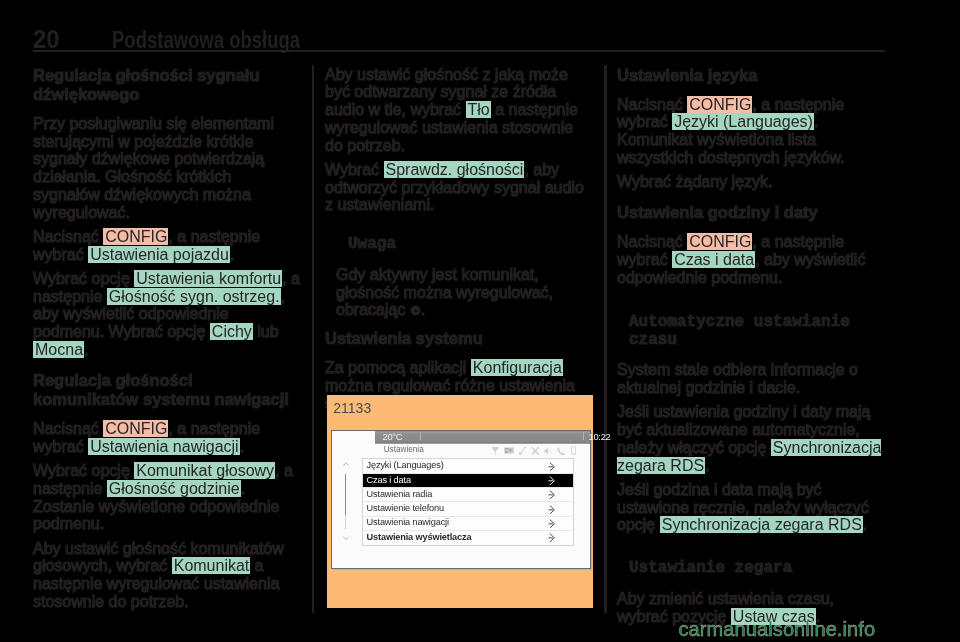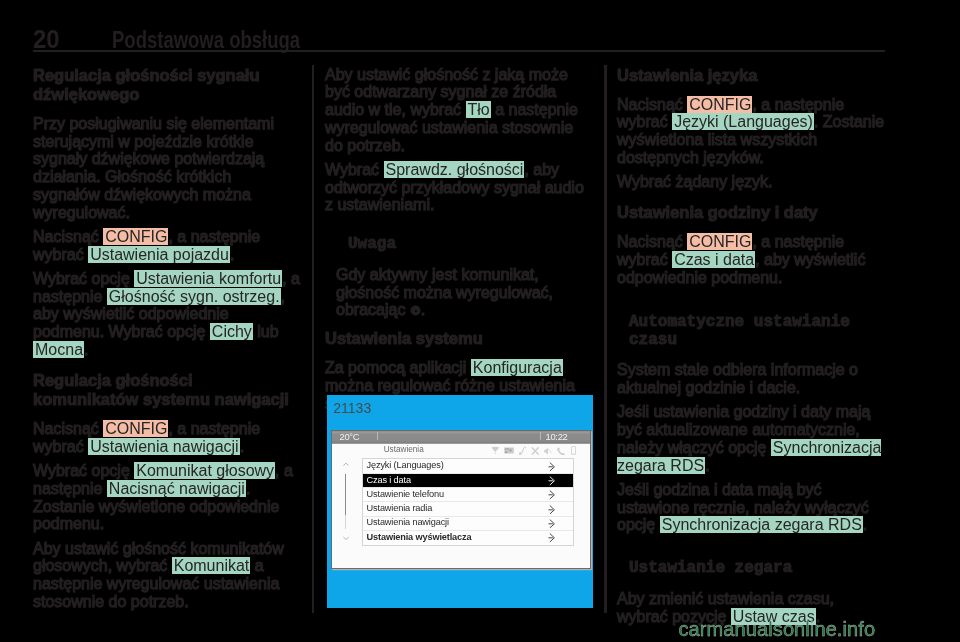--- a/index.html
+++ b/index.html
@@ -21,28 +21,28 @@
   .col p{font-size:16px;line-height:17.75px;margin:0;padding:0;-webkit-text-stroke:1.25px #231f20;}
   .gap-h2{height:11px;}
   .gap-p{height:6.5px;}
   .hl{background:#a4d6c1;padding:0 1px 0 2px;-webkit-text-stroke:0px;color:#262626;}
   .hlo{background:#f6bda6;padding:0 1px 0 2px;-webkit-text-stroke:0px;color:#262626;}
 
   .note{margin-left:11px;}
   .knob{width:11px;height:11px;display:inline-block;vertical-align:-1.2px;}
 
   .figwrap{position:absolute;left:327px;top:395px;width:266px;height:213px;
-           background:#0ea5e9;box-sizing:border-box;}
+           background:#fdba74;box-sizing:border-box;}
   .figcap{position:absolute;left:6.3px;top:4.6px;font-size:14px;line-height:16px;color:#4a4a4a;}
   .screen{position:absolute;left:3.5px;top:34.5px;width:260px;height:139px;
           background:#fbfbfb;border:1.5px solid #6b6b6b;box-sizing:border-box;
           box-shadow:1.2px 1.2px 0 0 #b3b3b3;}
   .statusbar{position:relative;height:12.5px;
              background:linear-gradient(#8d8d8d 0%,#9a9a9a 12%,#8c8c8c 26%,#8a8a8a 82%,#7e7e7e 100%);
-             border-bottom:1px solid #9a9a9a;}
+             border-bottom:1px solid #9a9a9a;margin-left:43px;}
   .sb-temp{position:absolute;left:8px;top:0px;font-size:9.4px;line-height:11.6px;color:#f2f2f2;letter-spacing:-0.3px;}
   .sb-clock{position:absolute;left:214px;top:0px;font-size:9.4px;line-height:11.6px;color:#f2f2f2;letter-spacing:-0.3px;}
   .sb-div1{position:absolute;left:45.5px;top:1.5px;width:1px;height:8px;background:#b7b7b7;}
   .sb-div2{position:absolute;left:208.5px;top:1.5px;width:1px;height:8px;background:#b7b7b7;}
   .titlerow{position:relative;height:14px;}
   .scr-title{position:absolute;left:9.2px;top:1.2px;font-size:8.2px;line-height:10px;color:#6a6a6a;margin-left:43px;}
   .tray{position:absolute;left:0;top:0;width:100%;height:14px;}
   .tray .ic{position:absolute;fill:#cfcfcf;display:block;}
   .listarea{position:relative;height:110px;}
   .scrollcol{position:absolute;left:8.5px;top:3.5px;width:11px;height:86px;}
@@ -78,21 +78,21 @@
     <p><span>Przy posługiwaniu się elementami sterującymi w pojeździe krótkie sygnały dźwiękowe potwierdzają działania. Głośność krótkich sygnałów dźwiękowych można wyregulować.</span></p>
     <div class="gap-p"></div>
     <p><span>Nacisnąć </span><span class="hlo">CONFIG</span><span>, a następnie wybrać </span><span class="hl">Ustawienia pojazdu</span><span>.</span></p>
     <div class="gap-p"></div>
     <p><span>Wybrać opcję </span><span class="hl">Ustawienia komfortu</span><span>, a następnie </span><span class="hl">Głośność sygn. ostrzeg.</span><span>, aby wyświetlić odpowiednie podmenu. Wybrać opcję </span><span class="hl">Cichy</span><span> lub </span><span class="hl">Mocna</span><span>.</span></p>
     <div style="height:12px"></div>
     <h2><span>Regulacja głośności komunikatów systemu nawigacji</span></h2>
     <div class="gap-h2"></div>
     <p><span>Nacisnąć </span><span class="hlo">CONFIG</span><span>, a następnie wybrać </span><span class="hl">Ustawienia nawigacji</span><span>.</span></p>
     <div class="gap-p"></div>
-    <p><span>Wybrać opcję </span><span class="hl">Komunikat głosowy</span><span>, a następnie </span><span class="hl">Nacisnąć nawigacji</span><span>. Zostanie wyświetlone odpowiednie podmenu.</span></p>
+    <p><span>Wybrać opcję </span><span class="hl">Komunikat głosowy</span><span>, a następnie </span><span class="hl">Głośność godzinie</span><span>. Zostanie wyświetlone odpowiednie podmenu.</span></p>
     <div class="gap-p"></div>
     <p><span>Aby ustawić głośność komunikatów głosowych, wybrać </span><span class="hl">Komunikat</span><span> a następnie wyregulować ustawienia stosownie do potrzeb.</span></p>
   </div>
 
   <div class="col" id="c2" style="left:325px">
     <p><span>Aby ustawić głośność z jaką może być odtwarzany sygnał ze źródła audio w tle, wybrać </span><span class="hl">Tło</span><span> a następnie wyregulować ustawienia stosownie do potrzeb.</span></p>
     <div class="gap-p"></div>
     <p><span>Wybrać </span><span class="hl">Sprawdz. głośności</span><span>, aby odtworzyć przykładowy sygnał audio z ustawieniami.</span></p>
     <div style="height:10px"></div>
     <div class="note">
@@ -104,21 +104,21 @@
     </div>
     <div style="height:10px"></div>
     <h2><span>Ustawienia systemu</span></h2>
     <div class="gap-h2"></div>
     <p><span>Za pomocą aplikacji </span><span class="hl">Konfiguracja</span><span> można regulować różne ustawienia systemu audio-nawigacyjnego.</span></p>
   </div>
 
   <div class="col" id="c3" style="left:617px">
     <h2><span>Ustawienia języka</span></h2>
     <div class="gap-h2"></div>
-    <p><span>Nacisnąć </span><span class="hlo">CONFIG</span><span>, a następnie wybrać </span><span class="hl">Języki (Languages)</span><span>. Zostanie wyświetlona lista wszystkich dostępnych języków.</span></p>
+    <p><span>Nacisnąć </span><span class="hlo">CONFIG</span><span>, a następnie wybrać </span><span class="hl">Języki (Languages)</span><span>. Komunikat wyświetlona lista wszystkich dostępnych języków.</span></p>
     <div class="gap-p"></div>
     <p>Wybrać żądany język.</p>
     <div style="height:12px"></div>
     <h2><span>Ustawienia godziny i daty</span></h2>
     <div class="gap-h2"></div>
     <p><span>Nacisnąć </span><span class="hlo">CONFIG</span><span>, a następnie wybrać </span><span class="hl">Czas i data</span><span>, aby wyświetlić odpowiednie podmenu.</span></p>
     <div style="height:15.5px"></div>
     <h3>Automatyczne ustawianie czasu</h3>
     <p>System stale odbiera informacje o aktualnej godzinie i dacie.</p>
     <div class="gap-p"></div>
@@ -187,27 +187,27 @@
                 <path d="M2.2 0.8 L8.4 6.5 L2.2 12.2 M0.4 6.5 L6.4 6.5" fill="none" stroke="#3c3c3c" stroke-width="1.25" stroke-linejoin="miter"></path>
               </svg>
             </div>
             <div class="mrow sel">
               <span class="lbl">Czas i data</span>
               <svg class="arr" viewBox="0 0 9 13">
                 <path d="M2.2 0.8 L8.4 6.5 L2.2 12.2 M0.4 6.5 L6.4 6.5" fill="none" stroke="#ffffff" stroke-width="1.25" stroke-linejoin="miter"></path>
               </svg>
             </div>
             <div class="mrow">
+              <span class="lbl">Ustawienia radia</span>
+              <svg class="arr" viewBox="0 0 9 13">
+                <path d="M2.2 0.8 L8.4 6.5 L2.2 12.2 M0.4 6.5 L6.4 6.5" fill="none" stroke="#3c3c3c" stroke-width="1.25" stroke-linejoin="miter"></path>
+              </svg>
+            </div>
+            <div class="mrow">
               <span class="lbl">Ustawienie telefonu</span>
-              <svg class="arr" viewBox="0 0 9 13">
-                <path d="M2.2 0.8 L8.4 6.5 L2.2 12.2 M0.4 6.5 L6.4 6.5" fill="none" stroke="#3c3c3c" stroke-width="1.25" stroke-linejoin="miter"></path>
-              </svg>
-            </div>
-            <div class="mrow">
-              <span class="lbl">Ustawienia radia</span>
               <svg class="arr" viewBox="0 0 9 13">
                 <path d="M2.2 0.8 L8.4 6.5 L2.2 12.2 M0.4 6.5 L6.4 6.5" fill="none" stroke="#3c3c3c" stroke-width="1.25" stroke-linejoin="miter"></path>
               </svg>
             </div>
             <div class="mrow">
               <span class="lbl">Ustawienia nawigacji</span>
               <svg class="arr" viewBox="0 0 9 13">
                 <path d="M2.2 0.8 L8.4 6.5 L2.2 12.2 M0.4 6.5 L6.4 6.5" fill="none" stroke="#3c3c3c" stroke-width="1.25" stroke-linejoin="miter"></path>
               </svg>
             </div>

